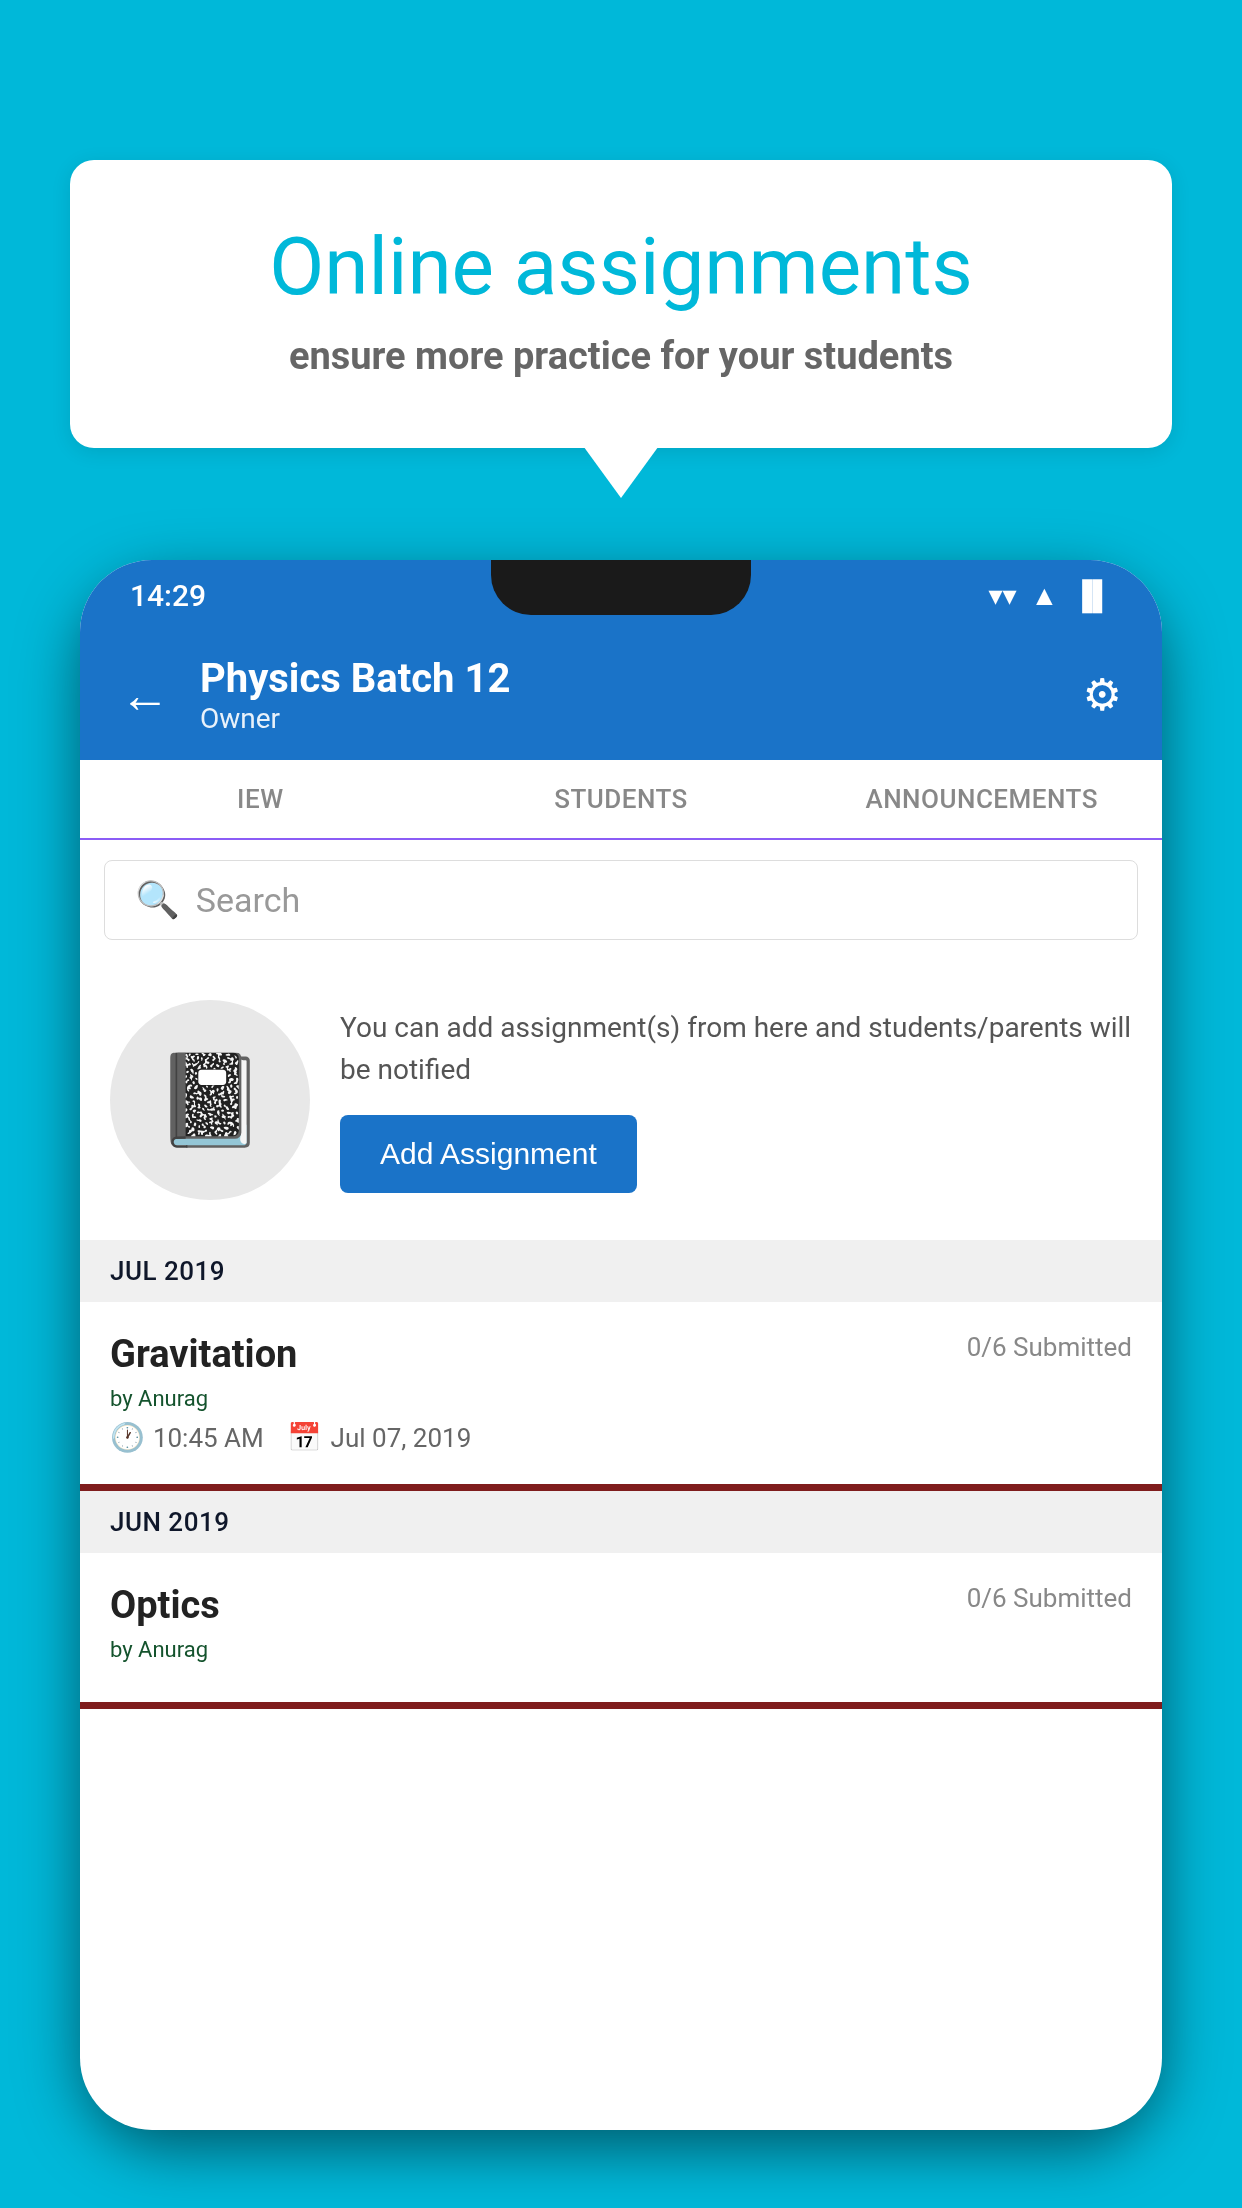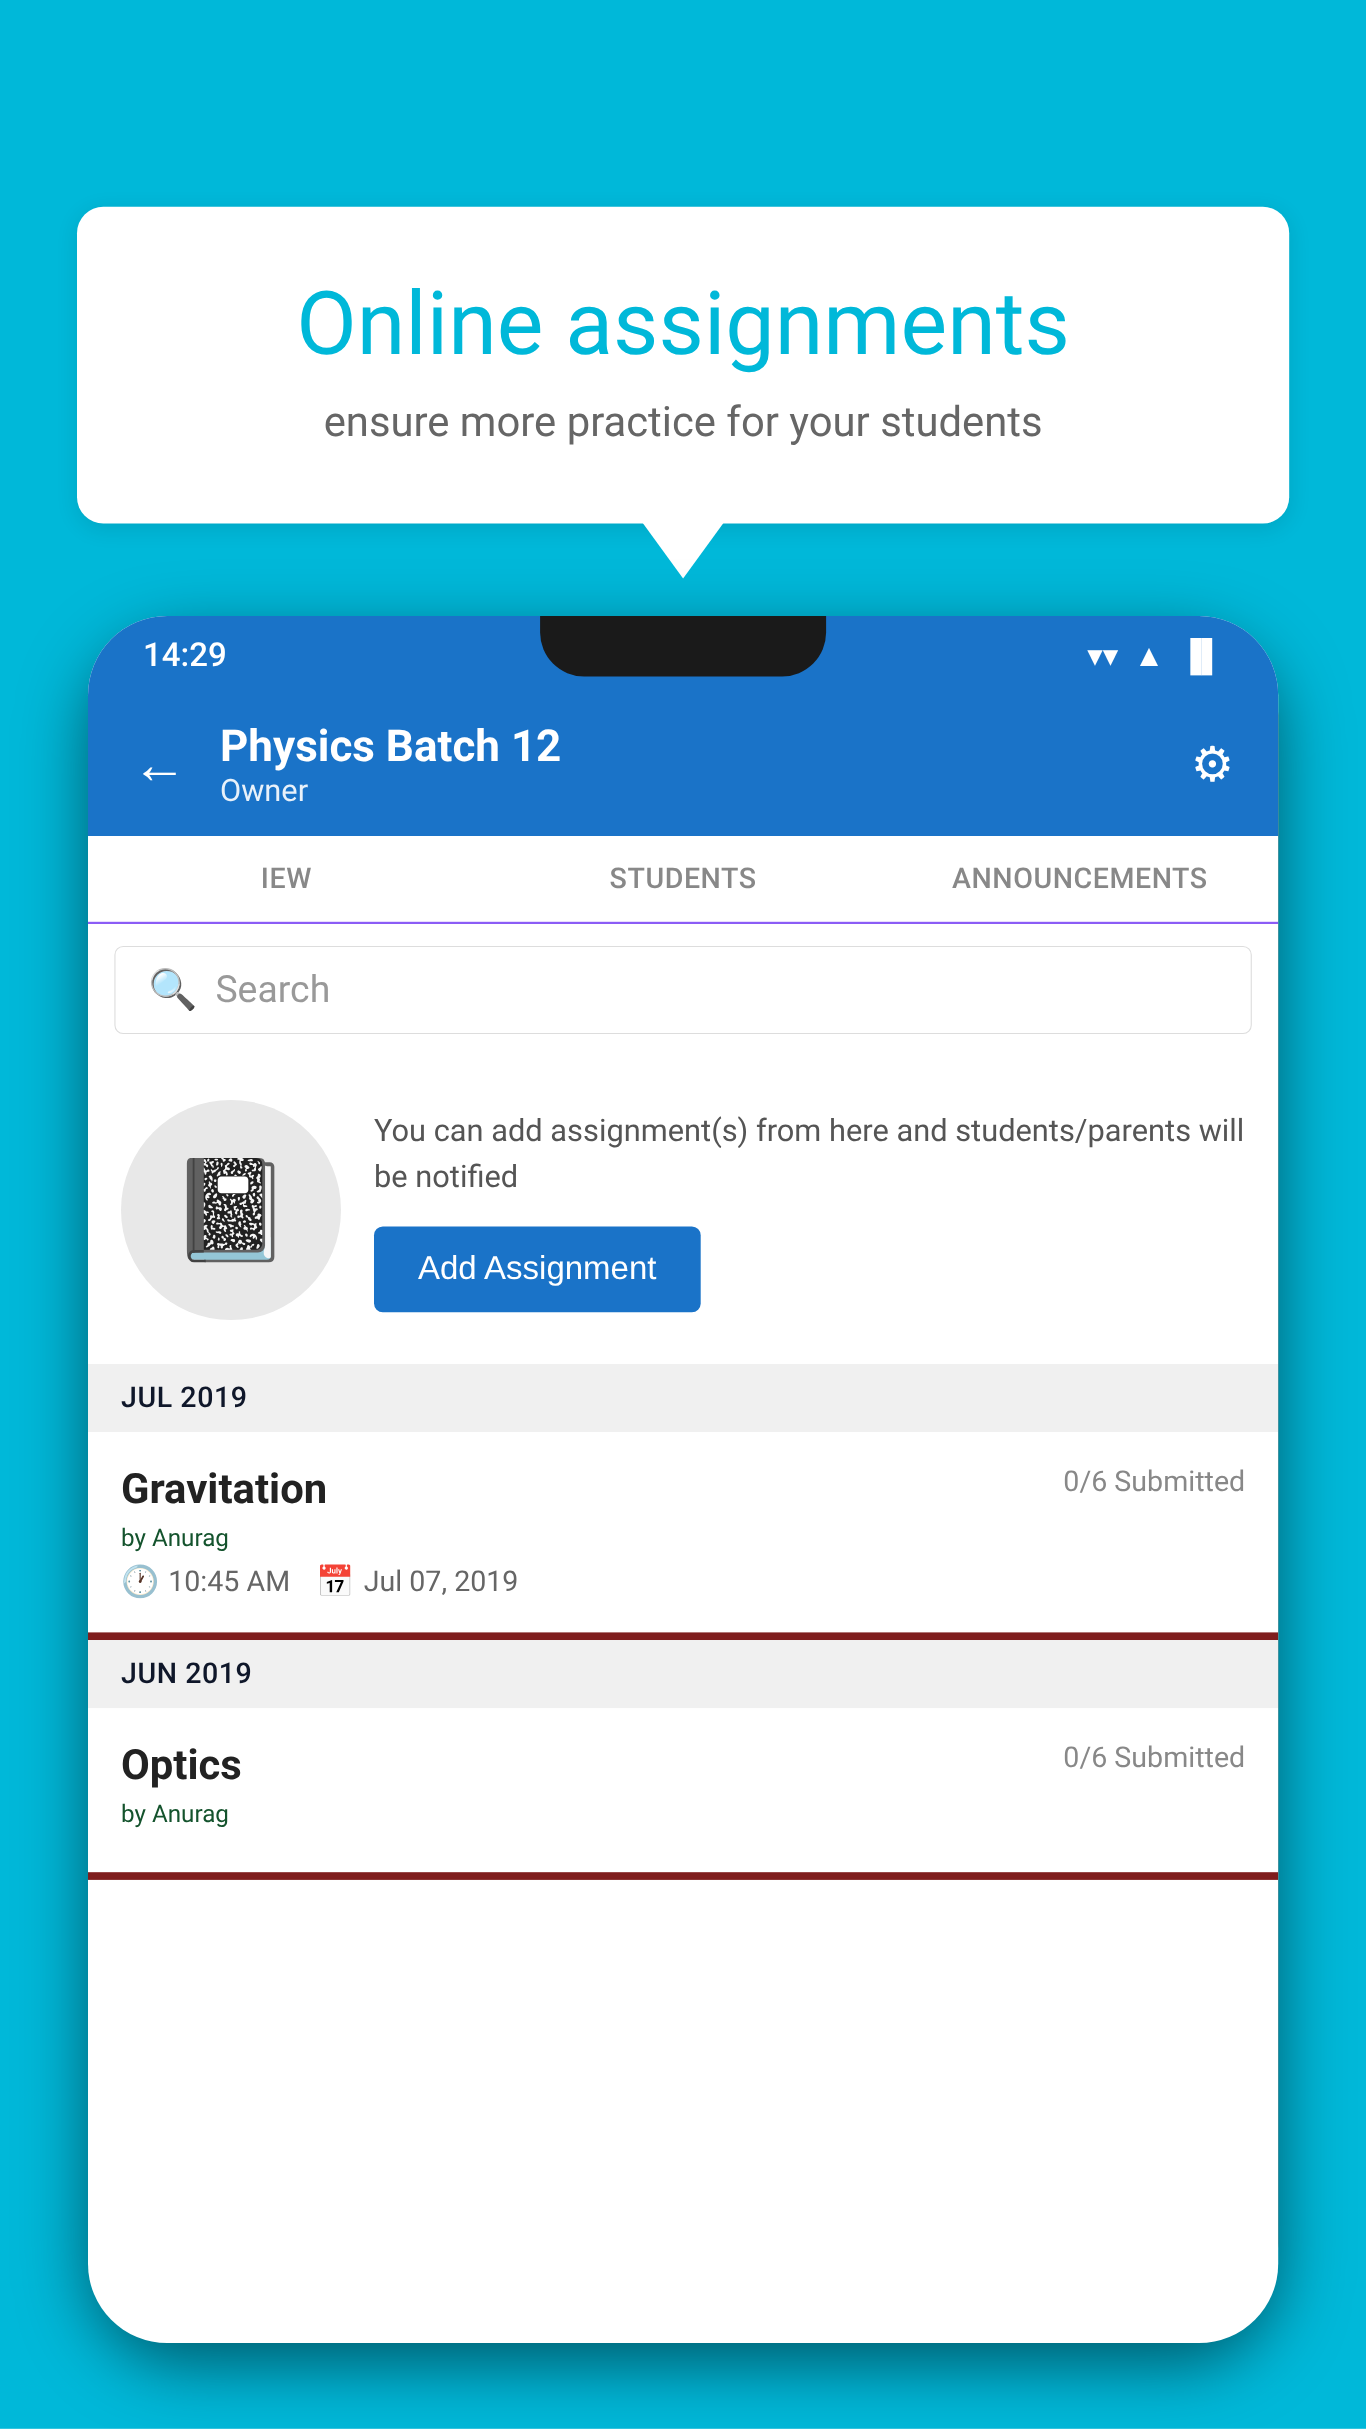--- a/index.html
+++ b/index.html
@@ -21,21 +21,20 @@
       right: 70px;
       z-index: 2;
     }
 
     .speech-bubble {
       background: white;
       border-radius: 24px;
       padding: 60px 70px 70px;
       position: relative;
       box-shadow: 0 4px 20px rgba(0,0,0,0.1);
-      margin-top: 28px;
     }
 
     .speech-bubble::after {
       content: '';
       position: absolute;
       bottom: -50px;
       left: 50%;
       transform: translateX(-50%);
       width: 0;
       height: 0;
@@ -49,21 +48,21 @@
       font-size: 80px;
       font-weight: 400;
       text-align: center;
       margin-bottom: 20px;
     }
 
     .bubble-subtitle {
       color: #666;
       font-size: 38px;
       text-align: center;
-      font-weight: 400;
+      font-weight: 700;
     }
 
     
     .phone-container {
       position: absolute;
       top: 560px;
       left: 80px;
       right: 80px;
       bottom: 0;
       z-index: 3;

